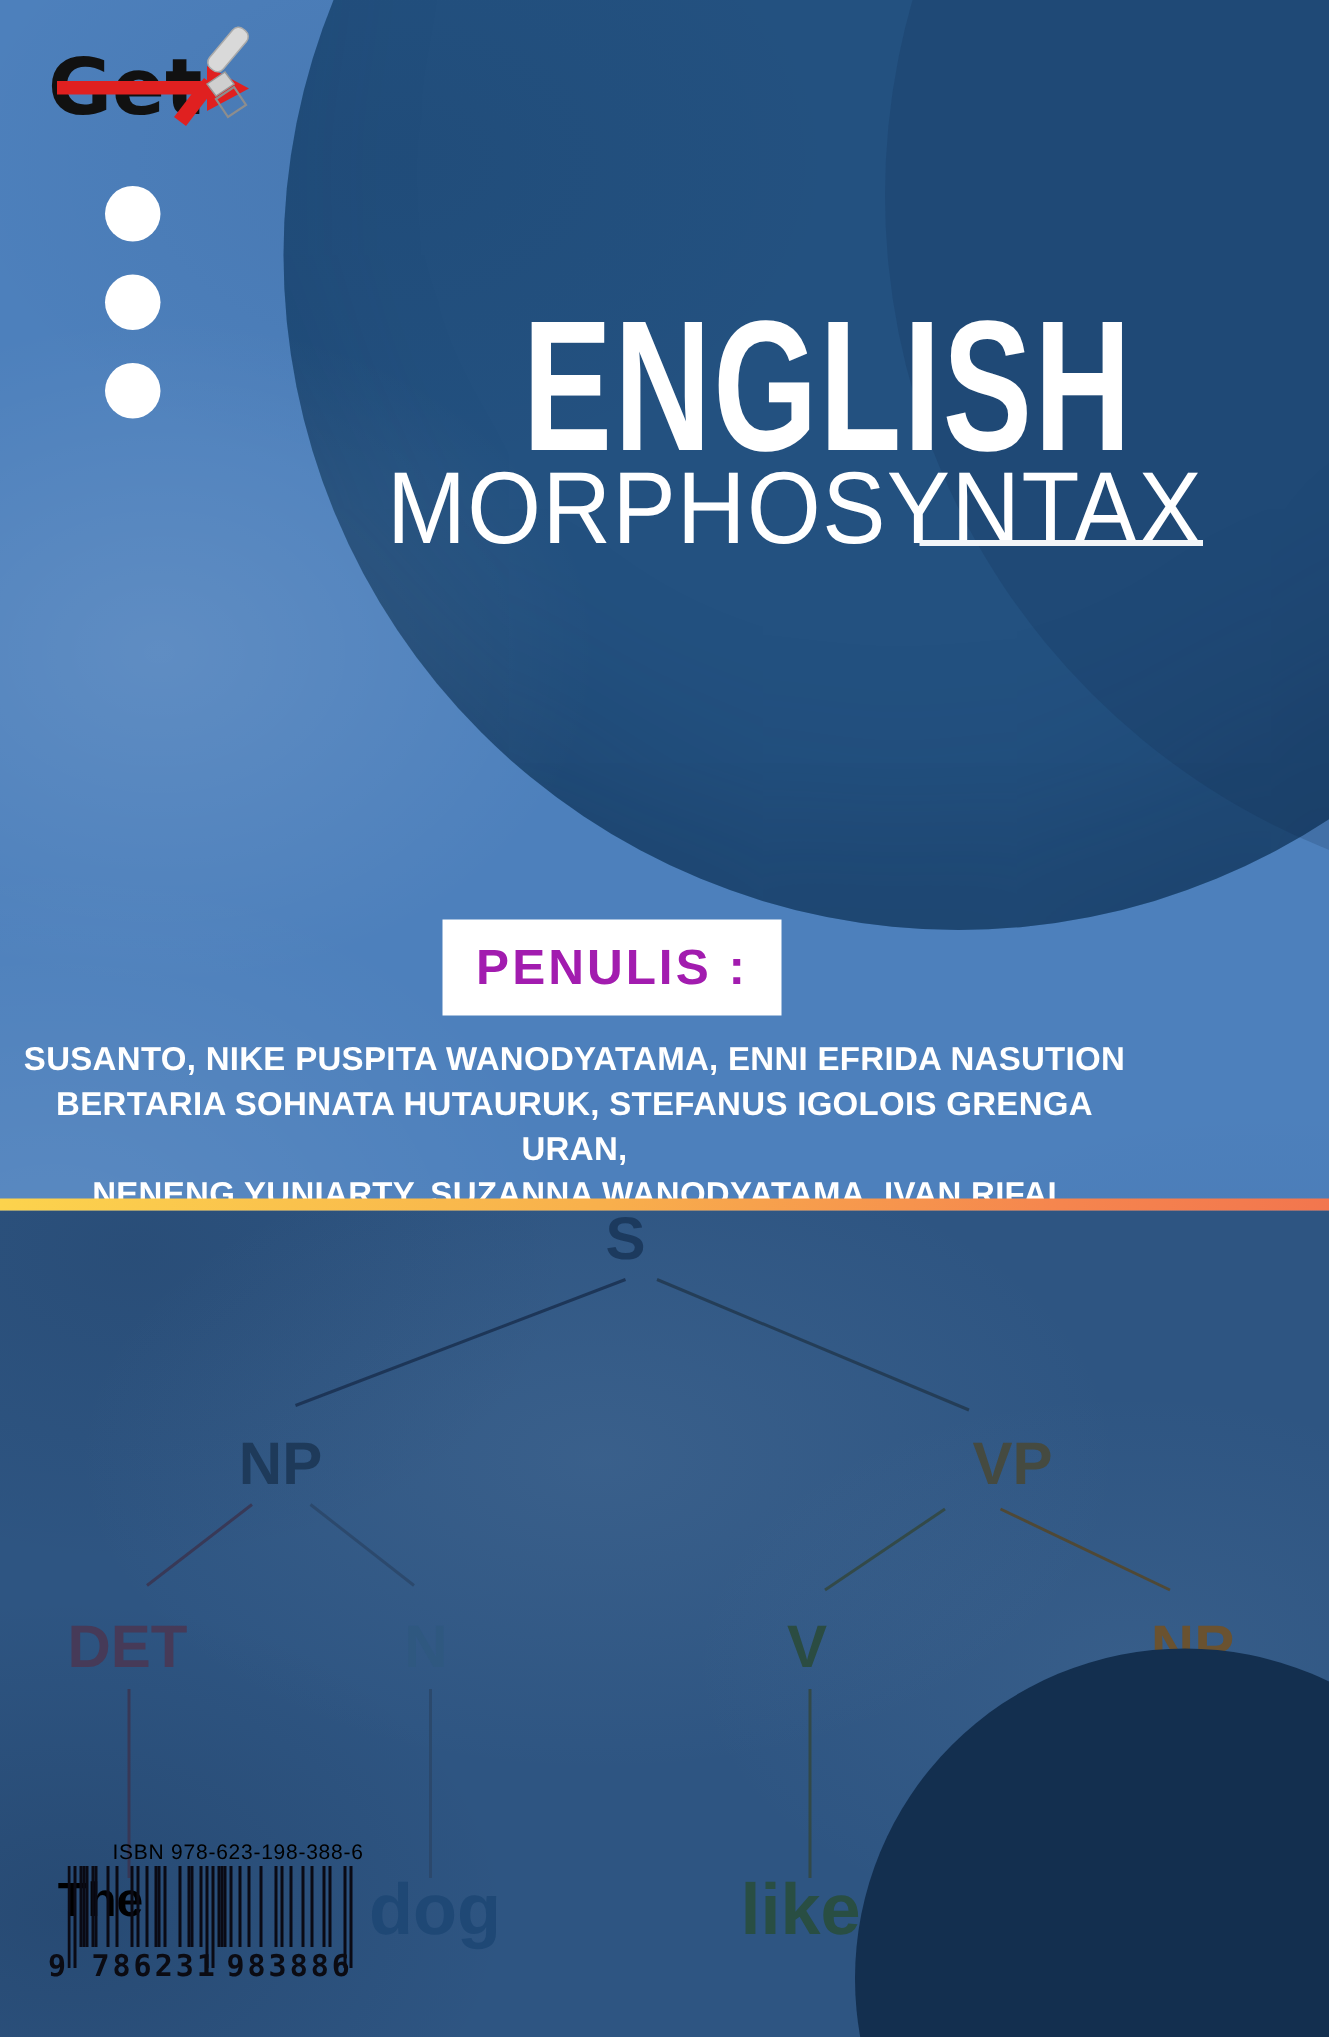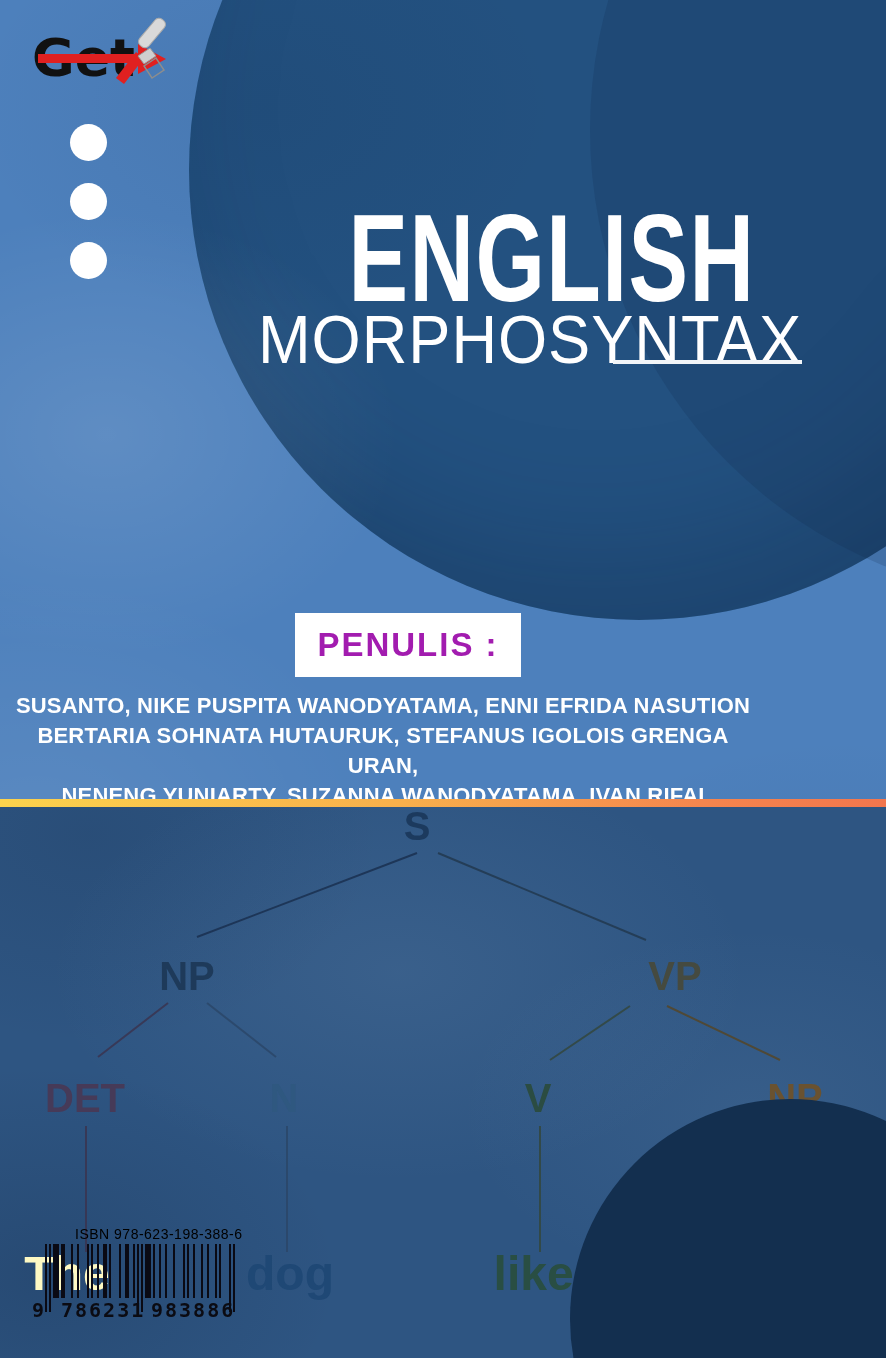--- a/index.html
+++ b/index.html
@@ -162,21 +162,21 @@
         <line x1="287" y1="1126" x2="287" y2="1252" stroke="#2b4769" stroke-width="2" opacity="0.85"></line>
         <line x1="540" y1="1126" x2="540" y2="1252" stroke="#33473e" stroke-width="2" opacity="0.85"></line>
       </svg>
   <div class="tree-node" style="left: 417px; top: 806px; font-size: 40px; color: rgb(28, 58, 94);">S</div>
       <div class="tree-node" style="left: 187px; top: 956px; font-size: 40px; color: rgb(30, 58, 90);">NP</div>
       <div class="tree-node" style="left: 639px; top: 956px; font-size: 40px; color: rgb(69, 74, 64); margin-left: 36px;">VP</div>
       <div class="tree-node" style="left: 85px; top: 1078px; font-size: 40px; color: rgb(70, 58, 88);">DET</div>
       <div class="tree-node" style="left: 284px; top: 1078px; font-size: 40px; color: rgb(47, 88, 128);">N</div>
       <div class="tree-node" style="left: 538px; top: 1078px; font-size: 40px; color: rgb(43, 76, 66);">V</div>
       <div class="tree-node" style="left: 795px; top: 1078px; font-size: 40px; color: rgb(106, 82, 48);">NP</div>
-      <div class="tree-node" style="left: 67px; top: 1250px; font-size: 48px; color: #fef9c3;">The</div>
+      <div class="tree-node" style="left: 67px; top: 1250px; font-size: 32px; color: #000000;">The</div>
       <div class="tree-node" style="left: 290px; top: 1250px; font-size: 48px; color: rgb(31, 72, 117);">dog</div>
       <div class="tree-node" style="left: 547px; top: 1250px; font-size: 48px; color: rgb(41, 78, 67);">likes</div>
     </div>
 
   <div class="barcode">
     <div class="isbn-label">ISBN 978-623-198-388-6</div>
     <svg id="barcode-svg" width="192" height="70" viewBox="0 0 192 70">
         <rect x="0" y="0" width="2" height="68" fill="#0a0a14"></rect>
         <rect x="4" y="0" width="2" height="68" fill="#0a0a14"></rect>
         <rect x="8" y="0" width="2" height="54" fill="#0a0a14"></rect>

